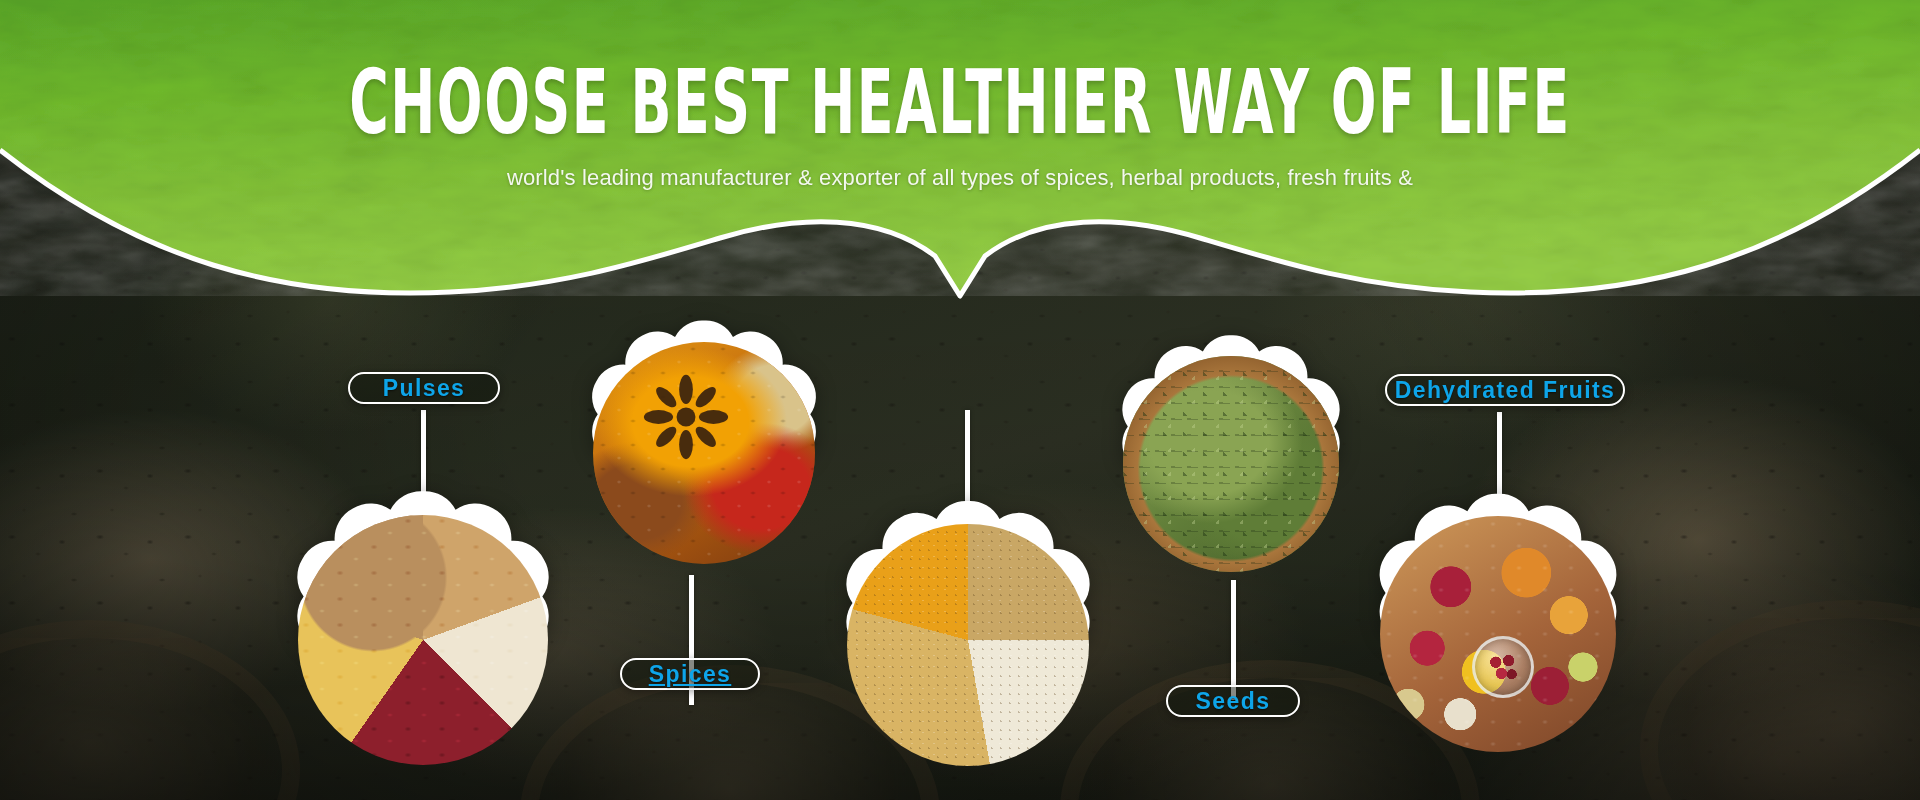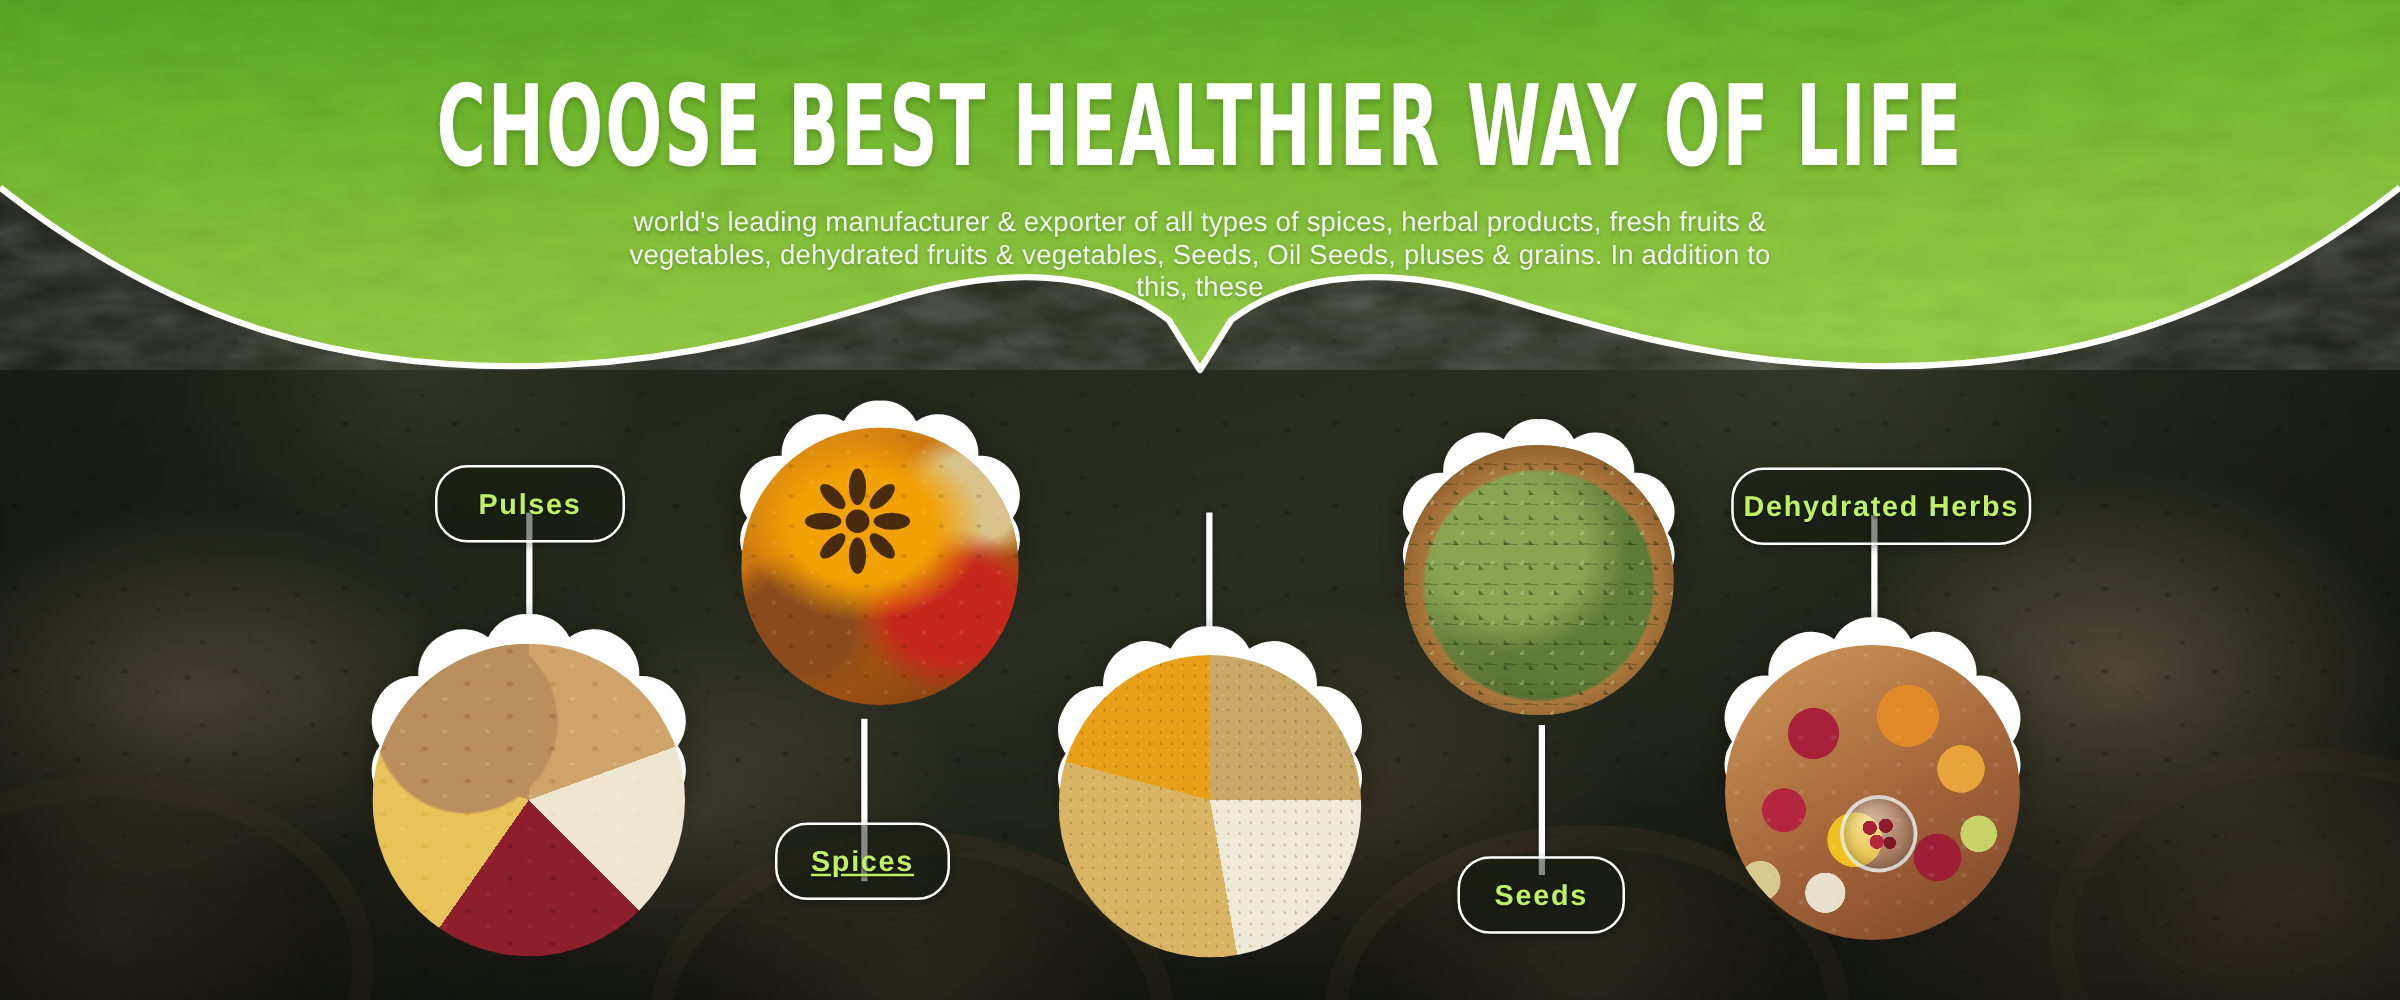--- a/index.html
+++ b/index.html
@@ -140,26 +140,26 @@
     box-shadow: 0 0 4px rgba(0,0,0,0.35);
     z-index: 15;
   }
 
   
   .pill {
     position: absolute;
     display: flex;
     align-items: center;
     justify-content: center;
-    height: 62px;
+    height: 32px;
     padding: 0 26px;
     border: 2px solid #ffffff;
     border-radius: 26px;
     background: rgba(16,22,12,0.50);
-    color: #bef264;
+    color: #0ea5e9;
     font-size: 23px;
     font-weight: 700;
     letter-spacing: 1.4px;
     white-space: nowrap;
     z-index: 30;
     text-shadow: 0 1px 2px rgba(0,0,0,0.55);
     box-shadow: 0 2px 8px rgba(0,0,0,0.35);
   }
 
   
@@ -341,21 +341,20 @@
            C 880,214 800,214 720,238
            C 640,262 560,287 450,292
            C 280,300 140,260 0,150" fill="none" stroke="#ffffff" stroke-width="5" stroke-linejoin="round"></path>
     </svg>
   </div>
 
   <div class="banner-content">
     <h1 class="headline">CHOOSE BEST HEALTHIER WAY OF LIFE</h1>
     <div class="subcopy">
       <div>world's leading manufacturer &amp; exporter of all types of spices, herbal products, fresh fruits &amp;</div>
-      <div>vegetables, dehydrated fruits &amp; vegetables, Seeds, Oil Seeds, pluses &amp; grains. In addition to this, these</div>
     </div>
   </div>
 
   <div class="stem" style="left:421px; top:410px; height:110px;"></div>
   <div class="pill" style="left:348px; top:372px; width:152px;">
     <span>Pulses</span>
   </div>
   <div class="node" style="left:268px; top:485px; width:310px; height:310px;">
     <div class="scallop" style="width:310px;height:310px;">
       <svg class="petals" width="310" height="310" viewBox="0 0 200 200" xmlns="http://www.w3.org/2000/svg">
@@ -437,21 +436,21 @@
                  a22,22 0 0 1 21,-12 a22,22 0 0 1 12,-21 a22,22 0 0 1 24,1 a22,22 0 0 1 21,-12 z" fill="#ffffff"></path>
       </svg>
       <div class="photo" style="left:26px; top:26px; width:216px; height:216px;">
         <div class="food herbs"></div>
       </div>
     </div>
   </div>
 
   <div class="stem" style="left:1497px; top:412px; height:110px;"></div>
   <div class="pill" style="left:1385px; top:374px; width:240px;">
-    <span>Dehydrated Herbs</span>
+    <span>Dehydrated Fruits</span>
   </div>
   <div class="node" style="left:1352px; top:488px; width:292px; height:292px;">
     <div class="scallop" style="width:292px;height:292px;">
       <svg class="petals" width="292" height="292" viewBox="0 0 200 200" xmlns="http://www.w3.org/2000/svg">
         <path d="M100,4
                  a22,22 0 0 1 21,12 a22,22 0 0 1 24,-1 a22,22 0 0 1 12,21 a22,22 0 0 1 21,12
                  a22,22 0 0 1 -1,24 a22,22 0 0 1 1,24 a22,22 0 0 1 -21,12 a22,22 0 0 1 -12,21
                  a22,22 0 0 1 -24,-1 a22,22 0 0 1 -21,12 a22,22 0 0 1 -21,-12 a22,22 0 0 1 -24,1
                  a22,22 0 0 1 -12,-21 a22,22 0 0 1 -21,-12 a22,22 0 0 1 1,-24 a22,22 0 0 1 -1,-24
                  a22,22 0 0 1 21,-12 a22,22 0 0 1 12,-21 a22,22 0 0 1 24,1 a22,22 0 0 1 21,-12 z" fill="#ffffff"></path>

